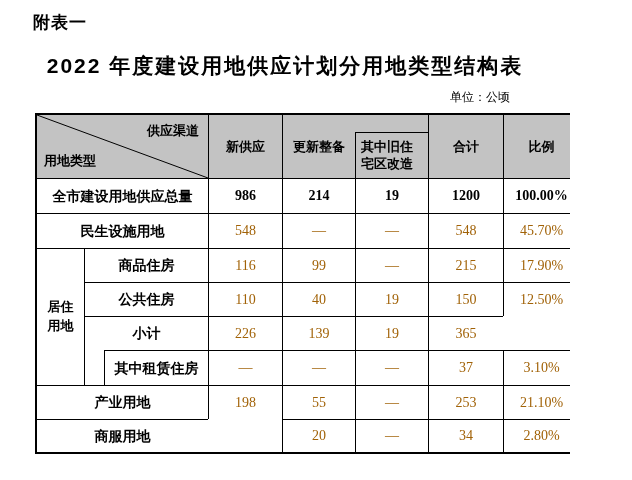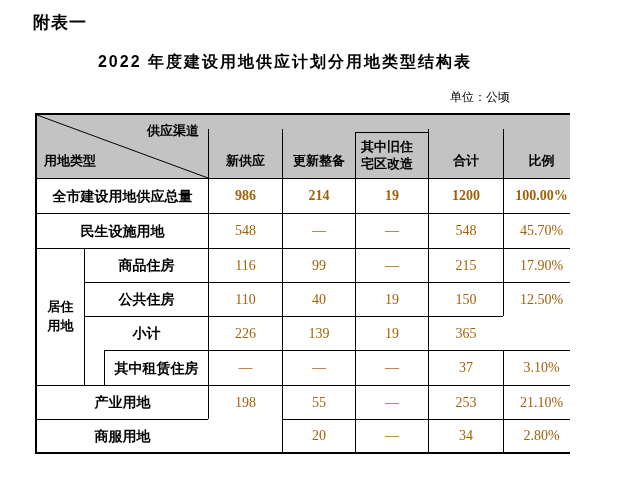--- a/index.html
+++ b/index.html
@@ -18,21 +18,21 @@
     left: 33px; top: 11px;
     font-size: 17px;
     font-weight: bold;
     letter-spacing: 1px;
   }
   .doc-title {
     position: absolute;
     left: 0; top: 52px;
     width: 100%;
     text-align: center;
-    font-size: 16px;
+    font-size: 21px;
     font-weight: bold;
     letter-spacing: 2px;
   }
   .unit-note {
     position: absolute;
     right: 60px; top: 89px;
     font-size: 12px;
     font-family: "Liberation Serif", serif;
   }
   .tbl {
@@ -55,21 +55,20 @@
   .corner-top   { position: absolute; top: 7px; right: 9px;  font-size: 13px; font-weight: bold; }
   .corner-bottom{ position: absolute; bottom: 8px; left: 7px; font-size: 13px; font-weight: bold; }
   .hcell {
     position: absolute;
     top: 0; height: 63px;
     border-left: 1px solid #000;
     display: flex; align-items: center; justify-content: center;
     font-size: 13px; font-weight: bold;
     text-align: center;
     line-height: 1.35;
-    margin-top: 14px;
   }
   .hc1 { left: 171px; width: 74px; }
   .hc2 { left: 245px; width: 73px; }
   .hc4 { left: 391px; width: 75px; }
   .hc5 { left: 466px; width: 76px; }
   .hc3-box {
     position: absolute;
     left: 318px; top: 17px;
     width: 73px; height: 46px;
     border-left: 1px solid #000;
@@ -82,21 +81,21 @@
     text-align: left;
   }
   
   .cell {
     position: absolute;
     display: flex; align-items: center; justify-content: center;
     text-align: center;
   }
   .lbl { font-size: 14px; font-weight: bold; line-height: 1.3; }
   .val { font-family: "Liberation Serif", serif; font-size: 14px; color: #a16207; }
-  .bold-val { font-weight: bold; color: #a16207; }
+  .bold-val { font-weight: bold; color: #000000; }
   
   .colL  { left: 0;     width: 171px; }
   .colL2 { left: 48px;  width: 123px; }
   .colL3 { left: 67px;  width: 104px; }
   .c1 { left: 171px; width: 74px; border-left: 1px solid #000; }
   .c2 { left: 245px; width: 73px; border-left: 1px solid #000; }
   .c3 { left: 318px; width: 73px; border-left: 1px solid #000; }
   .c4 { left: 391px; width: 75px; border-left: 1px solid #000; }
   .c5 { left: 466px; width: 76px; border-left: 1px solid #000; }
   

